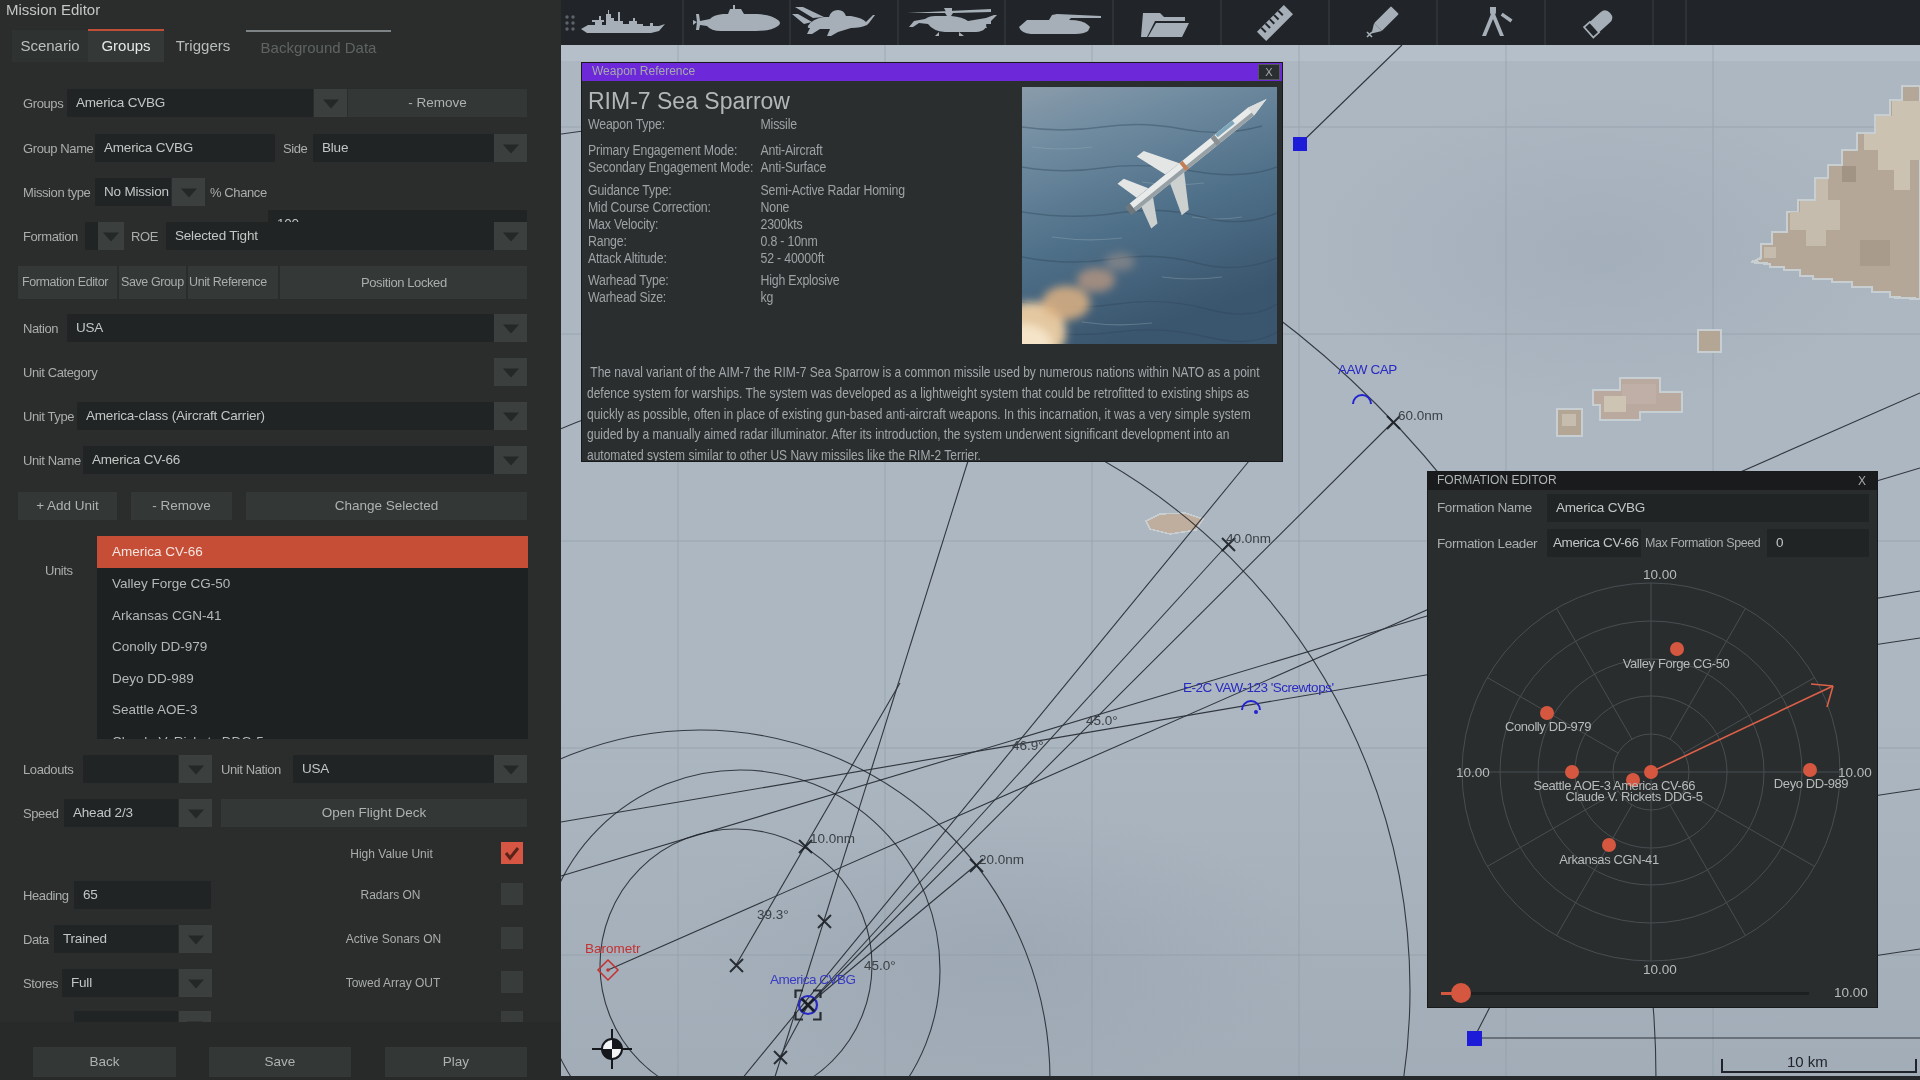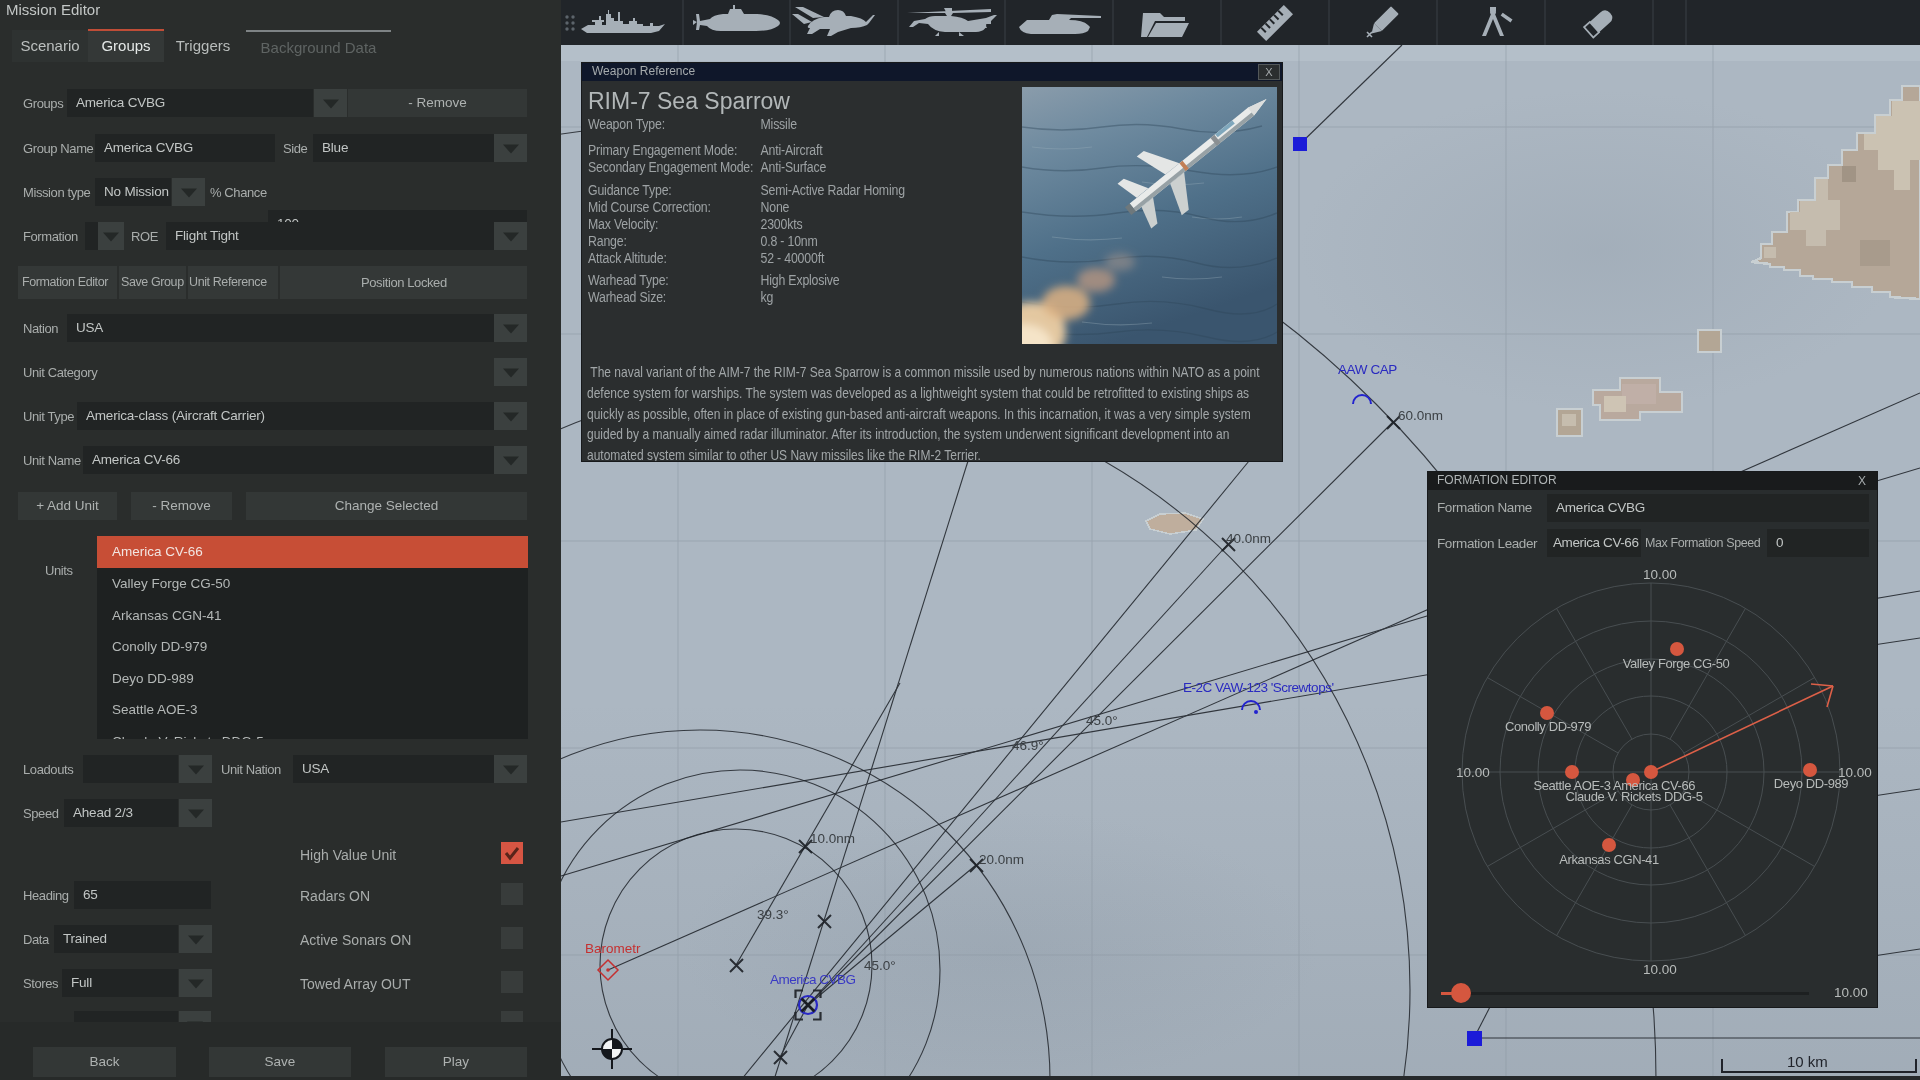--- a/index.html
+++ b/index.html
@@ -9,21 +9,21 @@
   #panel { left:0; top:0; width:561px; height:1080px; background:#2a2d2c; color:#a9adac; }
   .lbl { position:absolute; font-size:13px; letter-spacing:-0.4px; color:#a9adac; white-space:nowrap; }
   .fld { position:absolute; height:28px; background:#212424; color:#c2c6c5; letter-spacing:-0.2px;
          font-size:13.5px; line-height:28px; padding-left:9px; white-space:nowrap; overflow:hidden;}
   .arr { position:absolute; height:28px; width:33px; background:#3b403f; }
   .arr:after { content:""; position:absolute; left:50%; top:50%; transform:translate(-50%,-38%);
       border-left:8px solid transparent; border-right:8px solid transparent; border-top:9px solid #242827; }
   .btn { position:absolute; height:28px; background:#333736; color:#aeb2b1; font-size:13.5px;
          text-align:center; line-height:28px; }
   .chk { position:absolute; width:22px; height:22px; background:#383c3b; }
-  .rlbl { position:absolute; font-size:14px; color:#a9adac; text-align:left; white-space:nowrap;}
+  .rlbl { position:absolute; font-size:12px; color:#a9adac; text-align:center; white-space:nowrap;}
 </style>
 </head>
 <body>
 
 <svg id="map" class="abs" style="left:0;top:0" width="1920" height="1080" viewBox="0 0 1920 1080">
   <defs>
     <radialGradient id="blob1" cx="50%" cy="50%" r="50%">
       <stop offset="0%" stop-color="#9aa6b2" stop-opacity="0.5"></stop>
       <stop offset="100%" stop-color="#9aa6b2" stop-opacity="0"></stop>
     </radialGradient>
@@ -253,21 +253,21 @@
   <div class="lbl" style="left:23px;top:185px;">Mission type</div>
   <div class="fld" style="left:95px;top:178px;width:76px;">No Mission</div>
   <div class="arr" style="left:172px;top:178px;"></div>
   <div class="lbl" style="left:210px;top:185px;">% Chance</div>
   <div class="fld" style="left:268px;top:178px;width:259px;margin-top:32px;">100</div>
 
   <div class="lbl" style="left:23px;top:229px;">Formation</div>
   <div class="fld" style="left:85px;top:222px;width:14px;"></div>
   <div class="arr" style="left:98px;top:222px;width:26px;"></div>
   <div class="lbl" style="left:131px;top:229px;">ROE</div>
-  <div class="fld" style="left:166px;top:222px;width:328px;">Flight Tight</div>
+  <div class="fld" style="left:166px;top:222px;width:328px;">Selected Tight</div>
   <div class="arr" style="left:494px;top:222px;"></div>
 
   <div class="abs" style="left:18px;top:266px;width:509px;height:33px;background:#343837;"></div>
   <div class="lbl" style="left:22px;top:275px;font-size:12.5px;">Formation Editor</div>
   <div class="lbl" style="left:121px;top:275px;font-size:12.5px;">Save Group</div>
   <div class="lbl" style="left:189px;top:275px;font-size:12.5px;">Unit Reference</div>
   <div class="lbl" style="left:361px;top:275px;">Position Locked</div>
   <div class="abs" style="left:117px;top:266px;width:2px;height:33px;background:#2a2d2c;"></div>
   <div class="abs" style="left:186px;top:266px;width:2px;height:33px;background:#2a2d2c;"></div>
   <div class="abs" style="left:278px;top:266px;width:2px;height:33px;background:#2a2d2c;"></div>
@@ -305,20 +305,21 @@
   <div class="lbl" style="left:23px;top:762px;">Loadouts</div>
   <div class="fld" style="left:83px;top:755px;width:95px;"></div>
   <div class="arr" style="left:179px;top:755px;"></div>
   <div class="lbl" style="left:221px;top:762px;">Unit Nation</div>
   <div class="fld" style="left:293px;top:755px;width:201px;">USA</div>
   <div class="arr" style="left:494px;top:755px;"></div>
 
   <div class="lbl" style="left:23px;top:806px;">Speed</div>
   <div class="fld" style="left:64px;top:799px;width:114px;">Ahead 2/3</div>
   <div class="arr" style="left:179px;top:799px;"></div>
+  <div class="btn" style="left:221px;top:799px;width:306px;">Open Flight Deck</div>
 
   <div class="rlbl" style="left:300px;top:847px;width:183px;">High Value Unit</div>
   <div class="chk" style="left:501px;top:842px;background:#d65543;">
     <svg width="22" height="22">
         <path d="M5 11 l4 5 l8 -10" stroke="#58241a" stroke-width="3" fill="none"></path>
       </svg>
   </div>
 
   <div class="lbl" style="left:23px;top:888px;">Heading</div>
   <div class="fld" style="left:74px;top:881px;width:137px;">65</div>
@@ -341,21 +342,21 @@
   <div class="arr" style="left:179px;top:1011px;width:32px;"></div>
   <div class="chk" style="left:501px;top:1011px;"></div>
   <div class="abs" style="left:0;top:1022px;width:561px;height:58px;background:#272a29;"></div>
 
   <div class="btn" style="left:33px;top:1047px;width:143px;height:30px;line-height:30px;">Back</div>
   <div class="btn" style="left:209px;top:1047px;width:142px;height:30px;line-height:30px;">Save</div>
   <div class="btn" style="left:385px;top:1047px;width:142px;height:30px;line-height:30px;">Play</div>
 </div>
 
 <div class="abs" id="weapwin" style="left:582px;top:63px;width:700px;height:398px;background:#2b2e2f;overflow:hidden;box-shadow:0 0 0 1px #17191b;">
-  <div class="abs" style="left:0;top:0;width:700px;height:18px;background:#0f172a;color:#a5aaac;font-size:12px;line-height:17px;padding-left:10px;">Weapon Reference</div>
+  <div class="abs" style="left:0;top:0;width:700px;height:18px;background:#6d28d9;color:#a5aaac;font-size:12px;line-height:17px;padding-left:10px;">Weapon Reference</div>
   <div class="abs" style="left:676px;top:1px;width:22px;height:16px;background:#2b2e2f;border:1px solid #53585a;color:#a5aaac;font-size:11px;text-align:center;line-height:14px;">X</div>
   <div class="abs" style="left:6px;top:25px;font-size:23px;color:#b2b7b8;">RIM-7 Sea Sparrow</div>
   <div class="abs" style="left:6px;top:47px;width:470px;font-size:14px;color:#9da2a4;line-height:16.8px;transform:scaleX(0.88);transform-origin:0 0;letter-spacing:-0.2px;">
     <div style="position:absolute;top:6px;">Weapon Type:</div>
       <div style="position:absolute;top:6px;left:196px;">Missile</div>
     <div style="position:absolute;top:32px;">Primary Engagement Mode:</div>
       <div style="position:absolute;top:32px;left:196px;">Anti-Aircraft</div>
     <div style="position:absolute;top:49px;">Secondary Engagement Mode:</div>
       <div style="position:absolute;top:49px;left:196px;">Anti-Surface</div>
     <div style="position:absolute;top:72px;">Guidance Type:</div>

